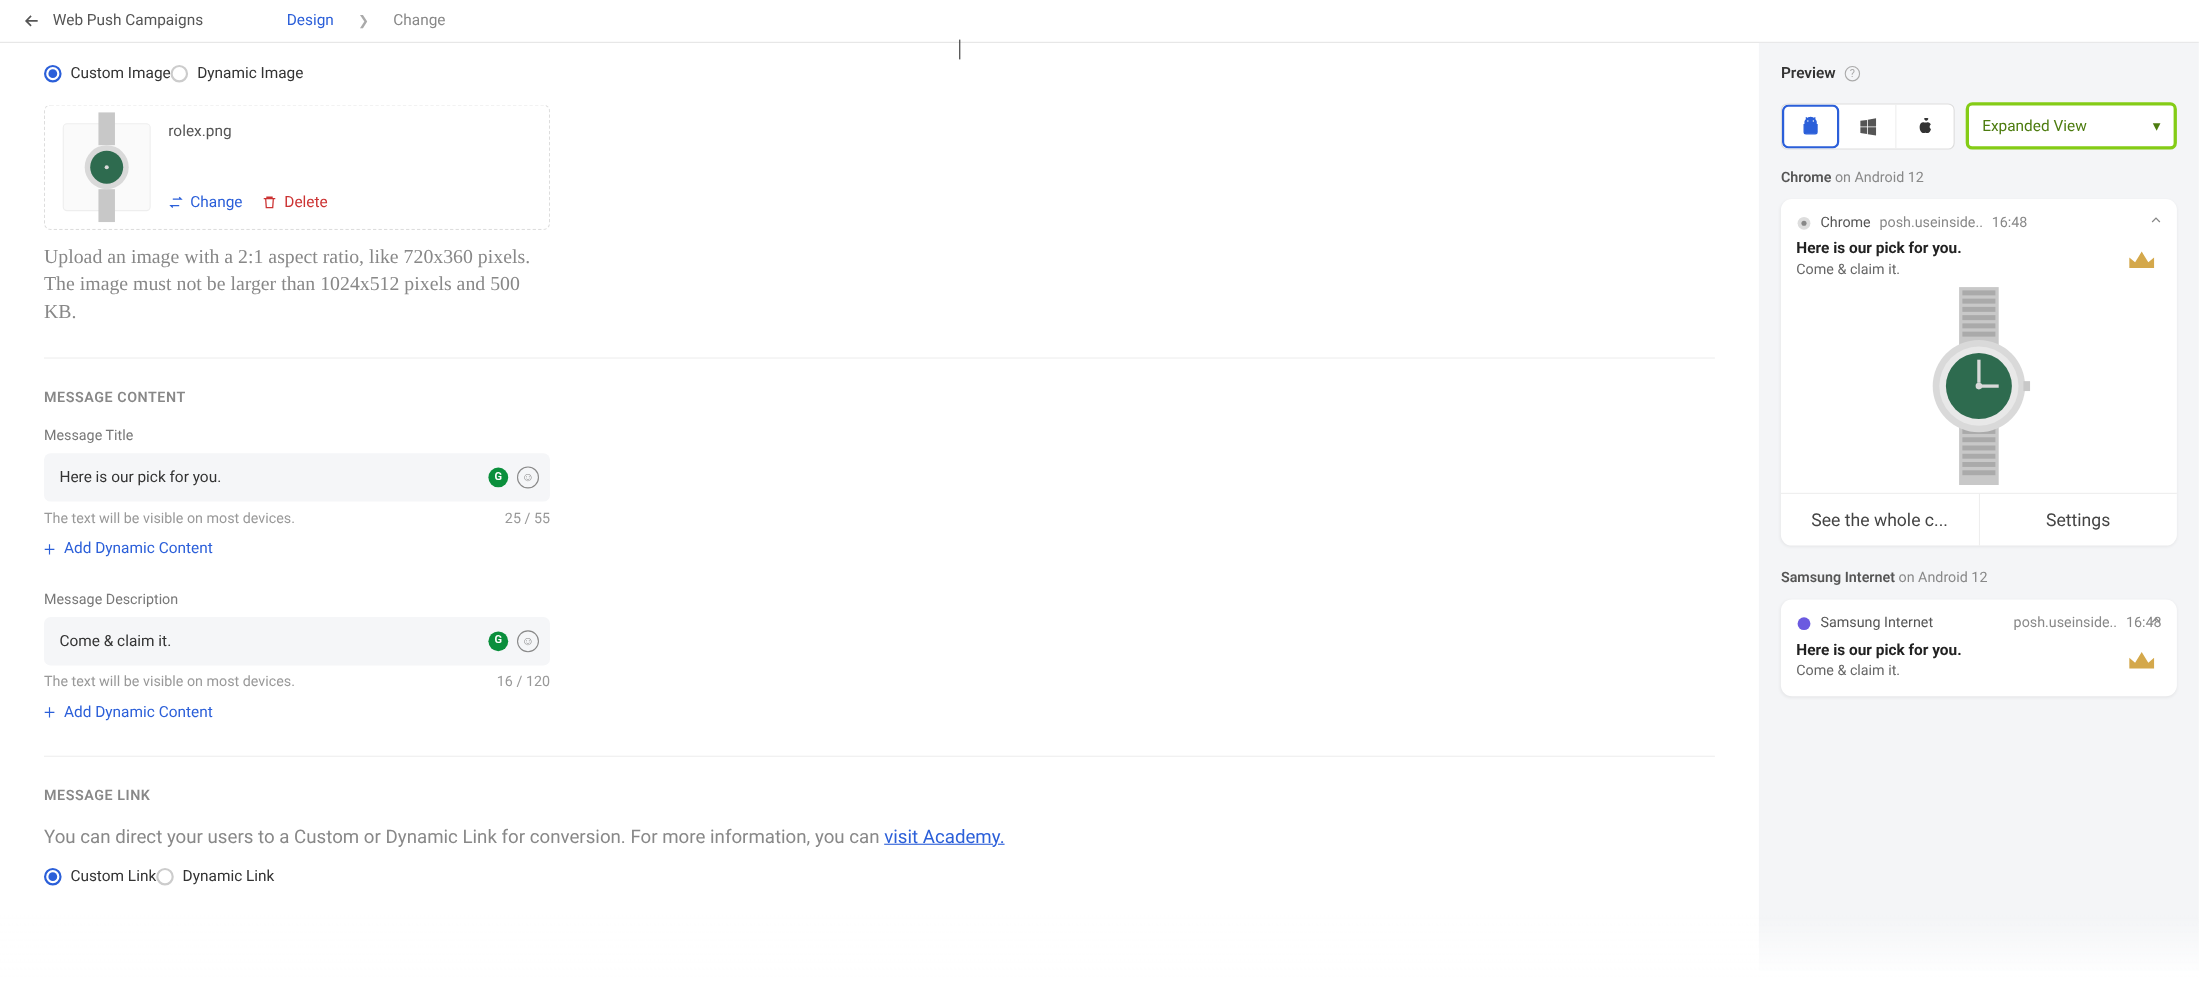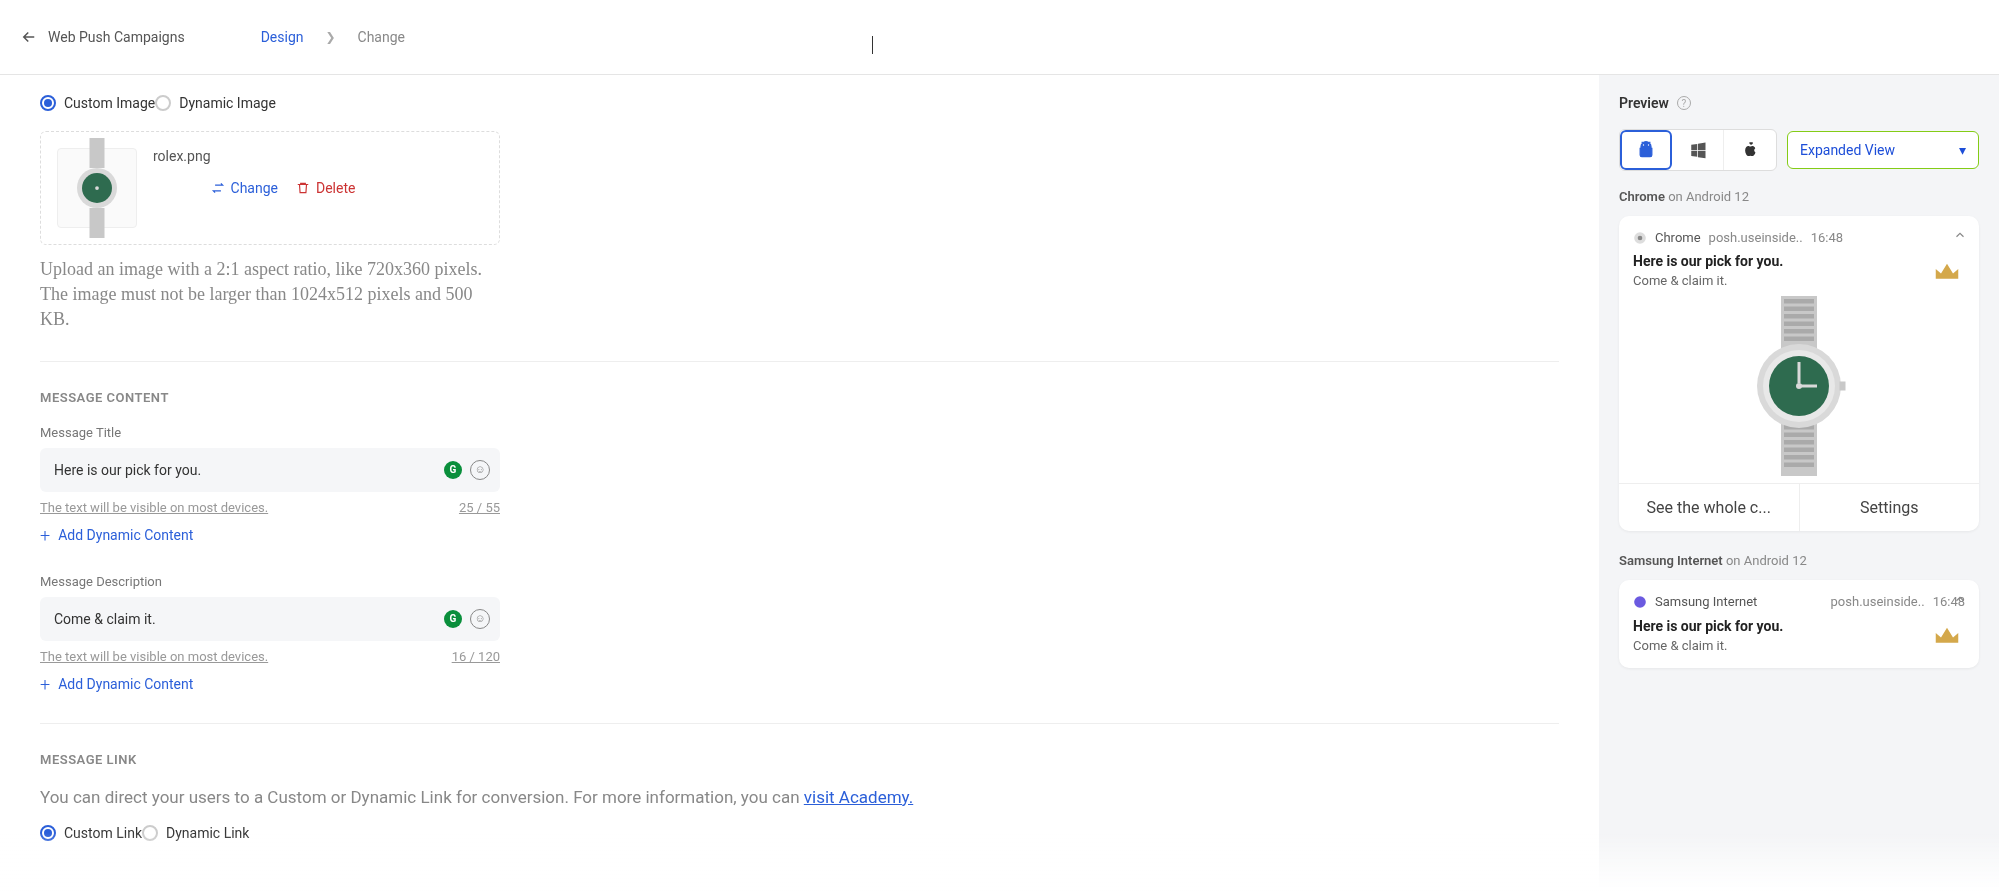--- a/index.html
+++ b/index.html
@@ -1,70 +1,70 @@
 <!DOCTYPE html>
 <html><head>
 <meta charset="utf-8">
 <style>
 * { box-sizing: border-box; margin: 0; padding: 0; font-family: -apple-system, BlinkMacSystemFont, 'Segoe UI', Roboto, sans-serif; }
 body { background: #fff; color: #333; font-size: 14px; }
 
-.topbar { display: flex; align-items: center; padding: 28px 20px; border-bottom: 1px solid #e5e5e5; gap: 16px; }
+.topbar { display: flex; align-items: center; padding: 10px 20px; border-bottom: 1px solid #e5e5e5; gap: 16px; }
 .back-btn { display: flex; align-items: center; gap: 10px; color: #555; cursor: pointer; }
 .back-arrow { width: 18px; height: 18px; }
 .breadcrumb { margin-left: 60px; display: flex; align-items: center; gap: 22px; color: #888; }
 .breadcrumb .active { color: #2b5fd9; }
 .chevron { font-size: 12px; color: #aaa; }
 
 .layout { display: flex; }
 .main { flex: 1; padding: 20px 40px; }
 .preview-panel { width: 400px; background: #f4f5f7; padding: 20px; min-height: calc(100vh - 48px); }
 
 .radio-row { display: flex; align-items: center; margin-bottom: 20px; }
 .radio { display: flex; align-items: center; gap: 8px; cursor: pointer; }
 .radio-circle { width: 16px; height: 16px; border: 2px solid #ccc; border-radius: 50%; display: inline-flex; align-items: center; justify-content: center; }
 .radio-circle.checked { border-color: #2b5fd9; }
 .radio-circle.checked::after { content: ''; width: 8px; height: 8px; background: #2b5fd9; border-radius: 50%; }
 
 .image-card { border: 1px dashed #ddd; border-radius: 6px; padding: 16px; display: flex; gap: 16px; width: 460px; margin-bottom: 12px; }
 .image-thumb { width: 80px; height: 80px; border: 1px solid #eee; border-radius: 4px; display: flex; align-items: center; justify-content: center; background: #fafafa; }
-.image-info { display: flex; flex-direction: row; justify-content: center; }
+.image-info { display: flex; flex-direction: column; justify-content: space-between; }
 .image-filename { color: #555; }
 .image-actions { display: flex; gap: 18px; }
 .link-btn { display: flex; align-items: center; gap: 6px; color: #2b5fd9; cursor: pointer; font-size: 14px; }
 .link-btn.danger { color: #c33; }
 
 .helper { color: #888; font-size: 18px; max-width: 460px; line-height: 1.4; margin-bottom: 28px; font-family: Liberation Serif, serif; }
 .divider { border: none; border-top: 1px solid #eee; margin: 0 0 28px 0; }
 
 .section-h { color: #888; font-size: 13px; font-weight: 600; letter-spacing: 0.5px; margin-bottom: 20px; }
 .field-label { color: #777; font-size: 13px; margin-bottom: 8px; display: block; }
 .input-wrap { position: relative; width: 460px; }
 .input { width: 100%; background: #f5f6f8; border: none; border-radius: 6px; padding: 14px 70px 14px 14px; font-size: 14px; color: #333; }
 .input-icons { position: absolute; right: 10px; top: 50%; transform: translateY(-50%); display: flex; gap: 8px; align-items: center; }
 .g-badge { width: 18px; height: 18px; background: #0a8f3c; border-radius: 50%; display: flex; align-items: center; justify-content: center; color: #fff; font-size: 10px; font-weight: 700; }
 .emoji-btn { width: 20px; height: 20px; border: 1.5px solid #888; border-radius: 50%; display: flex; align-items: center; justify-content: center; cursor: pointer; color: #888; font-size: 11px; }
-.input-meta { display: flex; justify-content: space-between; width: 460px; color: #999; font-size: 13px; margin: 8px 0 10px; text-decoration: underline; }
+.input-meta { display: flex; justify-content: space-between; width: 460px; color: #999; font-size: 13px; margin: 8px 0 10px; }
 .add-dynamic { display: flex; align-items: center; gap: 8px; color: #2b5fd9; cursor: pointer; font-size: 14px; margin-bottom: 28px; }
 .plus { font-size: 18px; font-weight: 300; }
 
 .msg-link-desc { color: #888; font-size: 17px; margin-bottom: 18px; }
 .msg-link-desc a { color: #2b5fd9; text-decoration: underline; }
 
 
 .preview-head { display: flex; align-items: center; gap: 8px; margin-bottom: 18px; }
 .preview-title { font-weight: 600; color: #333; }
 .q-icon { width: 14px; height: 14px; border: 1px solid #aaa; border-radius: 50%; display: inline-flex; align-items: center; justify-content: center; font-size: 10px; color: #aaa; }
 
 .preview-controls { display: flex; gap: 10px; align-items: center; margin-bottom: 18px; }
 .os-toggle { display: flex; background: #fff; border: 1px solid #ddd; border-radius: 6px; overflow: hidden; }
 .os-btn { width: 52px; height: 40px; display: flex; align-items: center; justify-content: center; cursor: pointer; border-right: 1px solid #eee; }
 .os-btn:last-child { border-right: none; }
 .os-btn.active { border: 2px solid #2b5fd9; border-radius: 6px; }
-.view-dd { flex: 1; background: #fff; border: 1px solid #84cc16; border-radius: 6px; padding: 10px 12px; display: flex; justify-content: space-between; align-items: center; cursor: pointer; color: #1d4ed8; }
+.view-dd { flex: 1; background: #fff; border: 3px solid #84cc16; border-radius: 6px; padding: 10px 12px; display: flex; justify-content: space-between; align-items: center; cursor: pointer; color: #4d7c0f; }
 
 .preview-sub { color: #888; font-size: 13px; margin-bottom: 12px; }
 .preview-sub b { color: #555; font-weight: 600; }
 
 .notif-card { background: #fff; border-radius: 10px; padding: 14px; margin-bottom: 22px; box-shadow: 0 1px 3px rgba(0,0,0,0.06); position: relative; }
 .notif-top { display: flex; align-items: center; gap: 8px; font-size: 13px; color: #888; margin-bottom: 8px; }
 .notif-top .browser-name { color: #555; }
 .notif-body-row { display: flex; justify-content: space-between; gap: 12px; }
 .notif-title { font-weight: 700; color: #222; font-size: 14px; margin-bottom: 4px; }
 .notif-desc { color: #666; font-size: 13px; }

